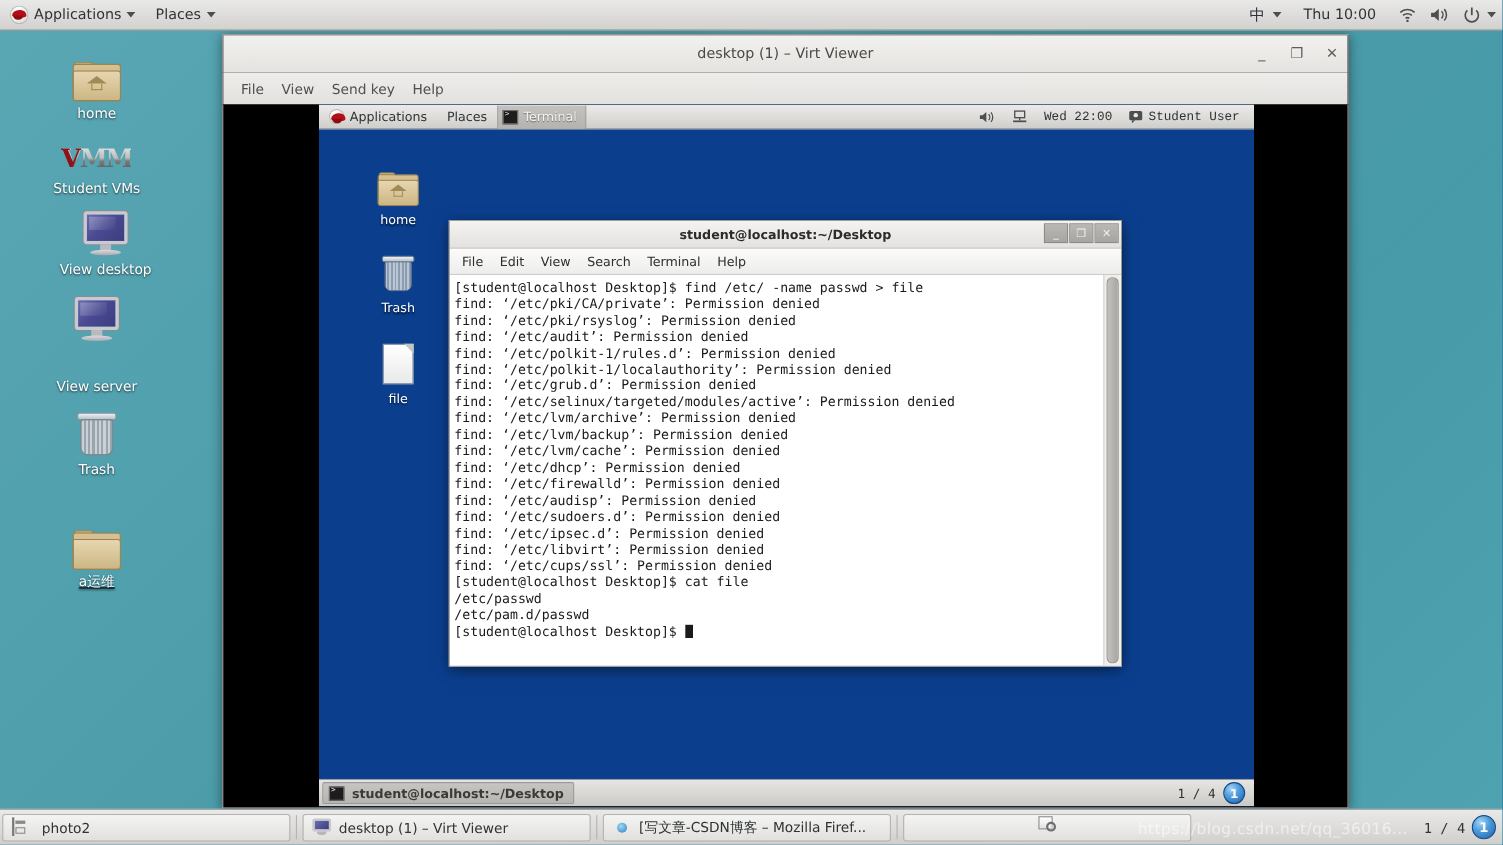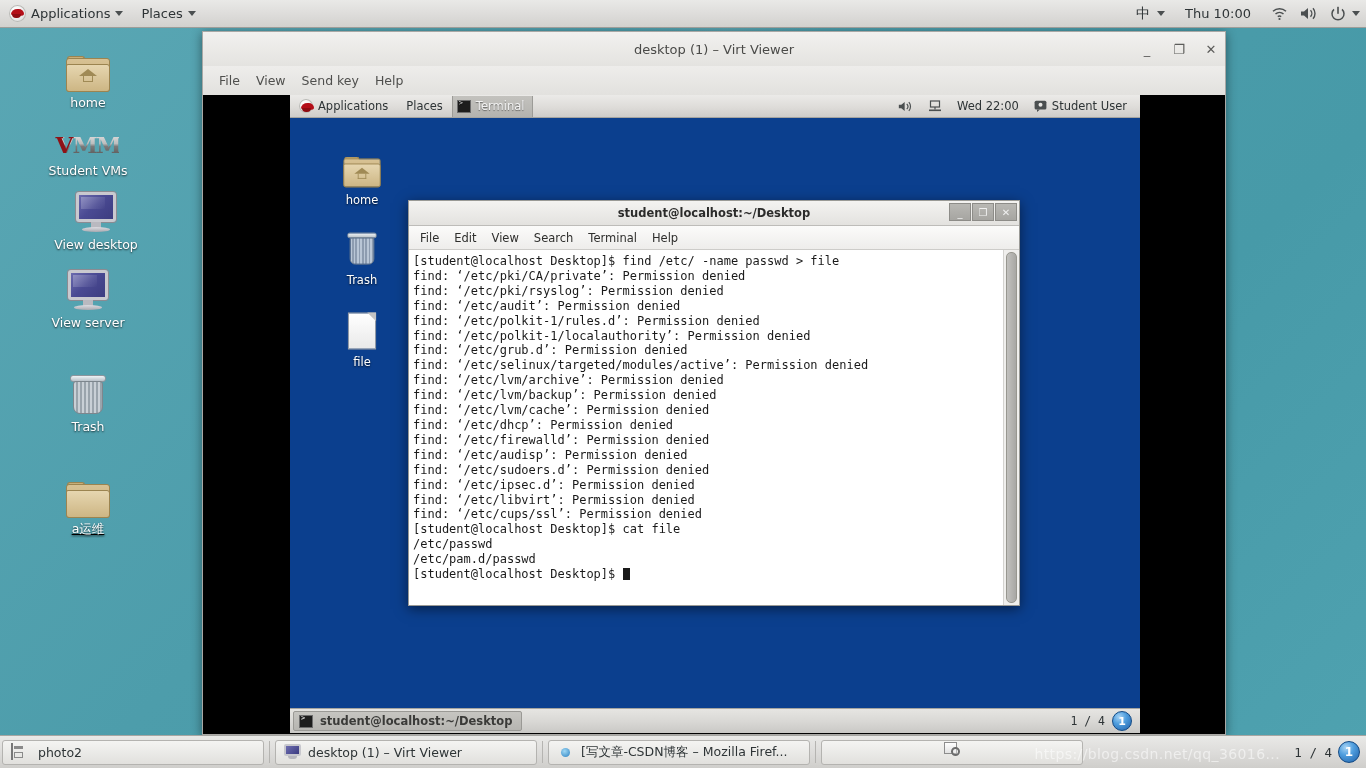--- a/index.html
+++ b/index.html
@@ -260,21 +260,21 @@
     font-size:11.5px;color:#f2f2f2;text-shadow:0 1px 1px rgba(0,0,0,.45);cursor:default;
   }
   .g-termico{
     width:14px;height:13px;background:#1d1d1d;border:1px solid #6d6d6d;box-sizing:border-box;
     position:relative;overflow:hidden;
   }
   .g-termico:before{content:"> _";position:absolute;left:1px;top:-2px;color:#d8d8d8;font-size:7px;
     font-family:"DejaVu Sans Mono","Liberation Mono",monospace;}
   .g-spacer{flex:1;}
   .g-tray{display:flex;align-items:center;gap:9px;padding-right:10px;font-size:11.5px;color:#2e3436;}
-  .g-tray .ti{display:flex;align-items:center;gap:5px;padding:0 3px;height:21px;cursor:default;}
+  .g-tray .ti{display:flex;align-items:center;gap:5px;padding:0 3px;height:21px;cursor:default;font-family:Liberation Mono, monospace;}
 
   #guest-body{flex:1;position:relative;background:#0b3f8e;}
 
   .gicon{position:absolute;width:74px;text-align:center;display:flex;flex-direction:column;align-items:center;cursor:default;}
   .gicon .glyph{height:42px;display:flex;align-items:flex-end;justify-content:center;}
   .gicon .cap{margin-top:3px;font-size:11.5px;color:#fff;text-shadow:0 1px 2px rgba(0,0,0,.8);}
 
   #guest-taskbar{
     height:24px;flex:0 0 24px;
     background:linear-gradient(to bottom,#e6e5e2 0%,#d8d7d4 55%,#c9c8c5 100%);
@@ -366,21 +366,21 @@
     <span class="glyph">
       <span class="monitor">
           <span class="screen"></span>
           <span class="neck"></span>
           <span class="base"></span>
         </span>
     </span>
     <span class="cap">View desktop</span>
   </div>
 
-  <div class="dicon" style="left:28px;top:264px;">
+  <div class="dicon" style="left:28px;top:264px;gap:28px;">
     <span class="glyph">
       <span class="monitor">
           <span class="screen"></span>
           <span class="neck"></span>
           <span class="base"></span>
         </span>
     </span>
     <span class="cap">View server</span>
   </div>
 

